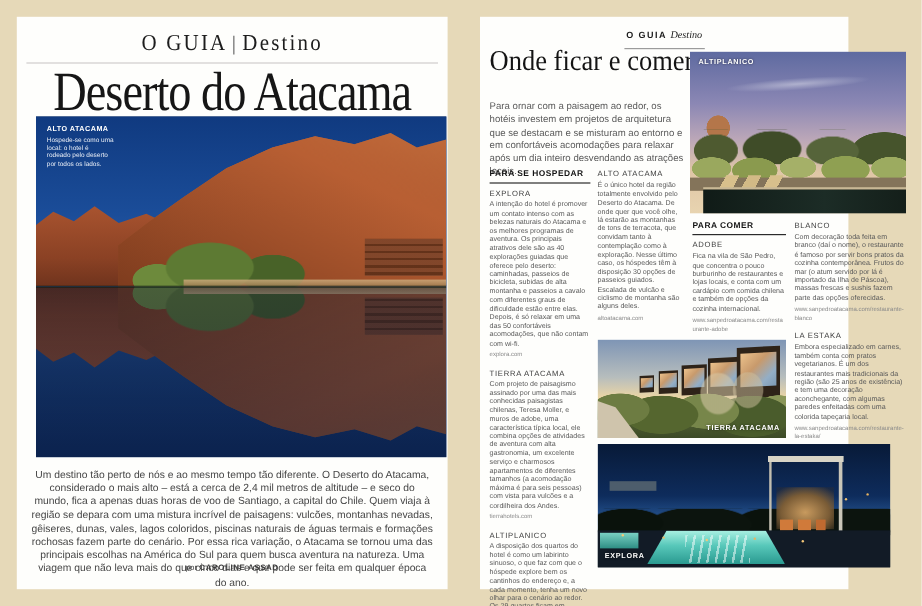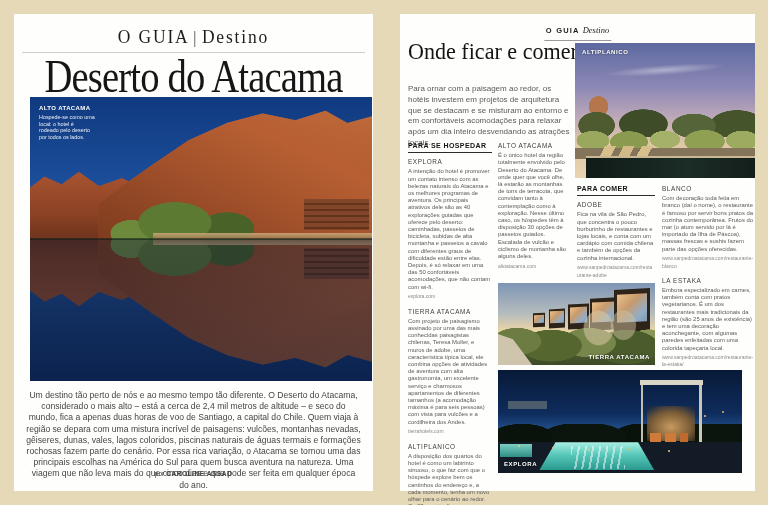--- a/index.html
+++ b/index.html
@@ -2,21 +2,21 @@
 <html><head>
 <meta charset="utf-8">
 <style>
   * { margin:0; padding:0; box-sizing:border-box; }
   html,body { width:768px; height:505px; }
   body { font-family:"Liberation Sans", sans-serif; }
 
   .spread { position:relative; width:768px; height:505px; background:#e6d9b8; overflow:hidden; }
   .page { position:absolute; top:14px; height:477px; background:#fefefc; }
   .page-left  { left:14px;  width:359px; }
-  .page-right { left:400px; width:355px;text-decoration:underline; }
+  .page-right { left:400px; width:307px;text-decoration:underline; }
 
   
   .l-kicker { position:absolute; left:0; right:0; top:12px; text-align:center;
               font-family:"Liberation Serif", serif; font-size:19px; color:#1d1d1d;
               letter-spacing:2px; transform:scaleX(.92); }
   .l-kicker .sep { font-weight:100; color:#444; padding:0 4px; font-size:17px; }
   .l-rule { position:absolute; left:8px; right:8px; top:38px; height:1px; background:#cfcccc; }
   .l-title { position:absolute; left:0; right:0; top:36px; text-align:center;
              font-family:"Liberation Serif", serif; font-size:46px; font-weight:400;
              color:#161616; transform:scaleX(.84); letter-spacing:-1px; }

